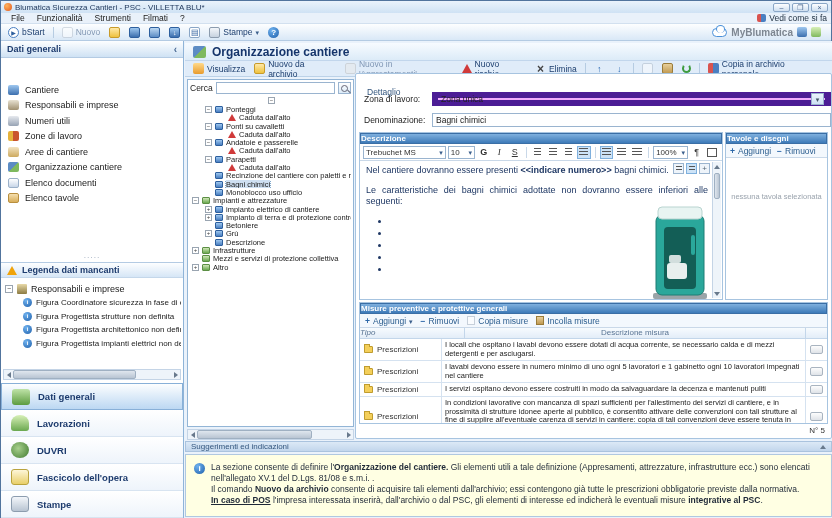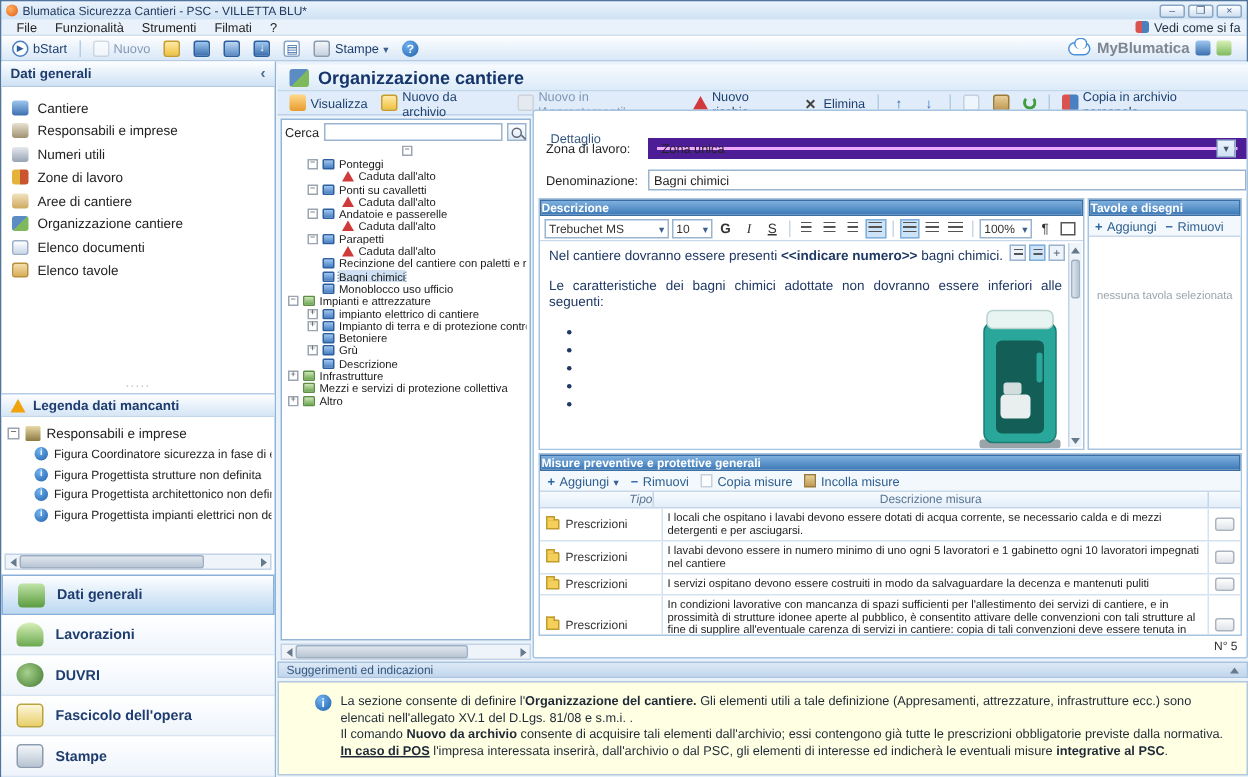--- a/index.html
+++ b/index.html
@@ -48,21 +48,21 @@
   .i-print-sm { background:linear-gradient(#f3f6fa,#c6d2df); border:1px solid #8c9cae; }
   .i-help { border-radius:50%; background:radial-gradient(circle at 35% 30%, #6fb2ef, #1f5faa); color:#fff; font-weight:bold; }
   .i-help::before { content:"?"; font-size:8px; }
   .caret::before { content:"▾"; color:#3b5f8c; font-size:7px; }
 
   
   #sidebar { position:absolute; left:0; top:40px; width:183px; height:478px; background:#fff; border-right:1px solid #8fb4d8; }
   .s-header { height:17px; background:linear-gradient(#fdfeff,#cfe2f4); border-bottom:1px solid #b4cbe3; display:flex; align-items:center; padding:0 6px; font-weight:bold; color:#1e3c6e; }
   .s-header .grow { flex:1; }
   .ic-chevron-left::before { content:"‹"; color:#4a6a94; font-size:10px; }
-  .s-list { padding-top:6px; }
+  .s-list { padding-top:24px; }
   .s-item { display:flex; align-items:center; gap:6px; height:15.5px; padding-left:7px; color:#222; }
   .s-ico { width:11px; height:10px; border-radius:2px; flex:none; }
   .i-crane { background:linear-gradient(#9ec7ef,#3c6fae); }
   .i-responsabili { background:linear-gradient(#e8e2d2,#a09070); }
   .i-numeri { background:linear-gradient(#e6e9ee,#97a3b4); }
   .i-zone { background:linear-gradient(90deg,#e5b23c 50%,#c9542e 50%); }
   .i-aree { background:linear-gradient(#f2e3c0,#cda95e); }
   .i-organizzazione { background:linear-gradient(135deg,#5c8cc4 50%,#7fb95e 50%); }
   .i-documenti { background:linear-gradient(#ffffff,#c8d6e8); border:1px solid #9bb0c8; }
   .i-tavole { background:linear-gradient(#f4deae,#d8ae5a); border:1px solid #b98f3e; }
@@ -178,36 +178,36 @@
   .plus-ico::before { content:"+"; color:#2a66a8; font-weight:bold; }
   .minus-ico::before { content:"−"; color:#2a66a8; font-weight:bold; }
   .tav-body { flex:1; display:flex; align-items:flex-start; justify-content:center; padding-top:34px; color:#9aa3ad; font-size:7.5px; }
 
   .misure { position:absolute; left:3px; top:228px; right:3px; height:122px; border:1px solid #a7c4e0; display:flex; flex-direction:column; }
   .mis-toolbar { height:14px; background:#f3f8fd; border-bottom:1px solid #c9d8e8; display:flex; align-items:center; gap:8px; padding:0 5px; color:#2b5d8e; font-size:8.5px; }
   .mis-tb-item { display:flex; align-items:center; gap:3px; }
   .copy-ico { width:8px; height:9px; background:#fff; border:1px solid #aab6c4; opacity:.6; }
   .paste-ico { width:8px; height:9px; background:linear-gradient(#e8cf9a,#c09a52); border:1px solid #9a7b38; }
   .thead { height:11px; display:flex; background:linear-gradient(#f7fbfe,#e3edf8); border-bottom:1px solid #c3d6ea; color:#5a7594; font-size:8px; }
-  .thead .c1 { width:76px; border-right:1px solid #c3d6ea; text-align:right; line-height:10px;font-style:italic; }
+  .thead .c1 { width:105px; border-right:1px solid #c3d6ea; text-align:left; line-height:10px;font-style:italic; }
   .thead .c2 { flex:1; text-align:center; line-height:10px; }
   .thead .c3 { width:22px; border-left:1px solid #c3d6ea; }
   .rows { flex:1; overflow:hidden; }
   .mrow { display:flex; border-bottom:1px solid #d5e2f0; align-items:stretch; }
   .cell-tipo { width:82px; border-right:1px solid #d5e2f0; display:flex; align-items:center; gap:4px; padding:1px 2px 1px 4px; font-size:8px; color:#333; flex:none; }
   .folder-ico { width:9px; height:7px; background:#f4cf5a; border:1px solid #c09c2e; border-radius:1px 1px 0 0; position:relative; flex:none; }
   .folder-ico::before { content:""; position:absolute; left:-1px; top:-3px; width:4px; height:2px; background:#f4cf5a; border:1px solid #c09c2e; border-bottom:none; }
   .cell-desc { flex:1; padding:2px 3px; font-size:7.5px; line-height:8.6px; color:#222; text-align:left; }
   .cell-btn { width:22px; border-left:1px solid #d5e2f0; display:flex; align-items:center; justify-content:center; flex:none; }
   .note-btn { width:13px; height:9px; background:linear-gradient(#fdfdfd,#dfe3e8); border:1px solid #a9b4c0; border-radius:2px; }
   .count-row { position:absolute; right:6px; top:352px; font-size:8px; color:#333; }
 
   .suggbar { position:absolute; left:1px; top:400px; right:1px; height:11px; background:linear-gradient(#dce9f6,#c2d6ec); border:1px solid #aac3de; display:flex; align-items:center; padding:0 5px; font-size:8px; color:#33567e; }
   .suggbar .grow { flex:1; }
-  .suggbox { position:absolute; left:1px; top:413px; right:1px; bottom:2px; background:#ffffe3; border:1px solid #b0c8e0; padding:7px 8px 0 24px; display:flex; gap:6px; }
+  .suggbox { position:absolute; left:1px; top:413px; right:1px; bottom:2px; background:#ffffe3; border:1px solid #b0c8e0; padding:7px 8px 0 8px; display:flex; gap:6px; }
   .suggbox .i-info { width:11px; height:11px; font-size:8px; line-height:11px; flex:none; margin-top:1px; }
   .sugg-text { font-size:8.5px; line-height:11px; color:#1f2937; }
   .b { font-weight:bold; }
   .u { text-decoration:underline; }
 </style>
 </head>
 <body>
 
 <div id="win">
 

